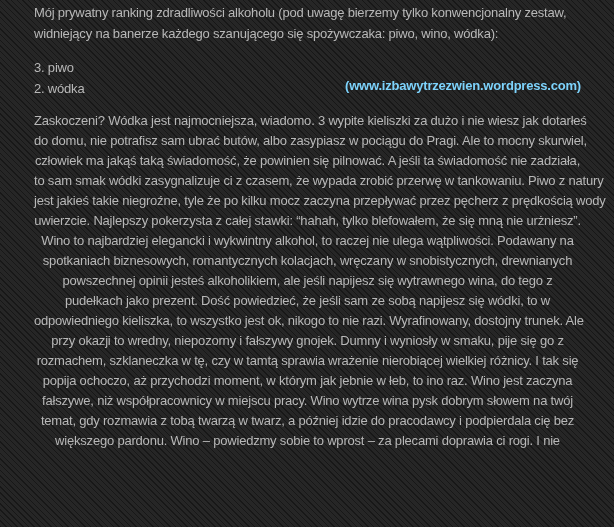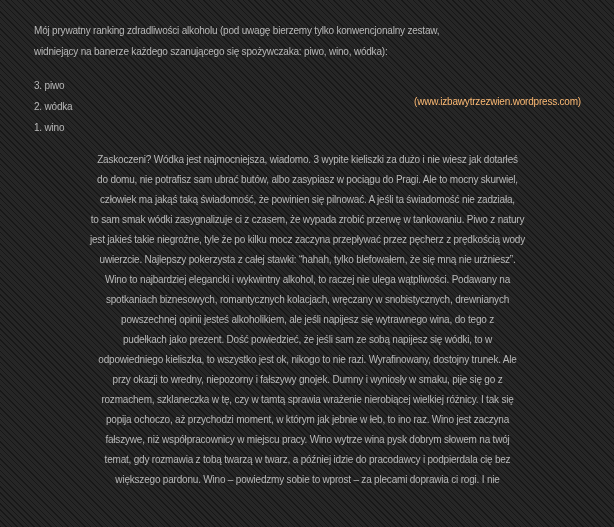--- a/index.html
+++ b/index.html
@@ -9,55 +9,54 @@
     background-image: repeating-linear-gradient(
       45deg,
       rgba(0,0,0,0.33) 0px, rgba(0,0,0,0.33) 1px,
       rgba(255,255,255,0.015) 1px, rgba(255,255,255,0.015) 4px
     );
     font-family: "Liberation Sans", sans-serif;
     color: #b8b8b8;
     -webkit-font-smoothing: antialiased;
   }
   .content {
-    padding: 20px 33px 0 34px;
-    font-size: 10px;
+    padding: 2px 33px 0 34px;
+    font-size: 13px;
     letter-spacing: -0.2px;
   }
   .line { white-space: nowrap; }
   .intro .line { line-height: 21px; }
   .ranking {
     position: relative;
     margin: 13px 0 12px 0;
   }
   .ranking .item { line-height: 21px; }
   .source-url {
     position: absolute;
     top: 21px;
     right: 0;
-    font-weight: 400;
-    color: #fdba74;
+    font-weight: 700;
+    color: #7dd3fc;
     white-space: nowrap;
   }
   .body-text .line { line-height: 20px; text-align: center; }
 </style>
 </head>
 <body>
 
 <div class="content">
 
   <div class="intro">
     <div class="line">Mój prywatny ranking zdradliwości alkoholu (pod uwagę bierzemy tylko konwencjonalny zestaw,</div>
     <div class="line">widniejący na banerze każdego szanującego się spożywczaka: piwo, wino, wódka):</div>
   </div>
 
   <div class="ranking">
     <div class="item line">3. piwo</div>
     <div class="item line">2. wódka</div>
-    <div class="item line">1. wino</div>
     <div class="source-url">(www.izbawytrzezwien.wordpress.com)</div>
   </div>
 
   <div class="body-text">
     <div class="line">Zaskoczeni? Wódka jest najmocniejsza, wiadomo. 3 wypite kieliszki za dużo i nie wiesz jak dotarłeś</div>
     <div class="line">do domu, nie potrafisz sam ubrać butów, albo zasypiasz w pociągu do Pragi. Ale to mocny skurwiel,</div>
     <div class="line">człowiek ma jakąś taką świadomość, że powinien się pilnować. A jeśli ta świadomość nie zadziała,</div>
     <div class="line">to sam smak wódki zasygnalizuje ci z czasem, że wypada zrobić przerwę w tankowaniu. Piwo z natury</div>
     <div class="line">jest jakieś takie niegroźne, tyle że po kilku mocz zaczyna przepływać przez pęcherz z prędkością wody</div>
     <div class="line">uwierzcie. Najlepszy pokerzysta z całej stawki: “hahah, tylko blefowałem, że się mną nie urżniesz”.</div>

